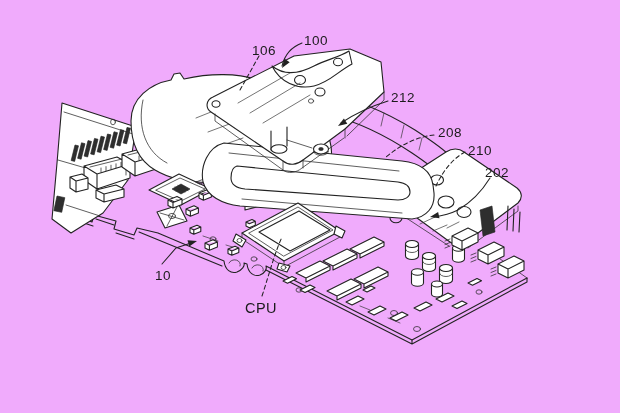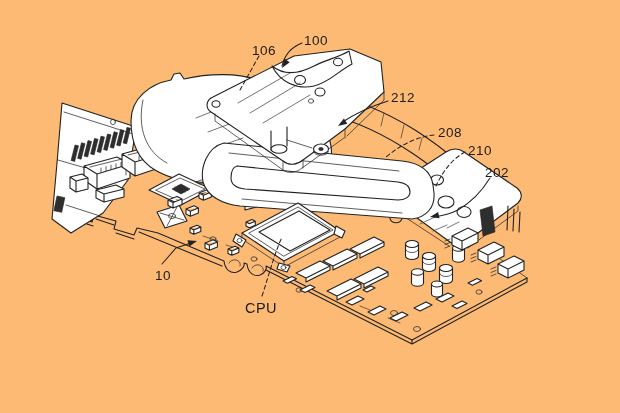--- a/index.html
+++ b/index.html
@@ -1,19 +1,19 @@
 <!DOCTYPE html>
 <html><head>
 <meta charset="utf-8">
 <style>
   html,body{margin:0;padding:0;background:#fff;}
   .stage{
     position:relative;
     width:620px;height:413px;
-    background:#fdba74;
+    background:#f0abfc;
     font-family:"Liberation Sans", sans-serif;
     overflow:hidden;
   }
   svg{display:block;}
   .ink{stroke:#222;fill:none;stroke-width:1.1;stroke-linecap:round;stroke-linejoin:round;}
   .ink-fill{stroke:#222;fill:#ffffff;stroke-width:1.1;stroke-linecap:round;stroke-linejoin:round;}
   .thin{stroke:#2a2a2a;fill:none;stroke-width:.75;stroke-linecap:round;}
   .hatch{stroke:#3a3a3a;fill:none;stroke-width:.7;stroke-linecap:round;}
   .dark{fill:#2e2e2e;stroke:#222;stroke-width:.6;}
   .lead{stroke:#222;fill:none;stroke-width:1.05;stroke-linecap:round;}

